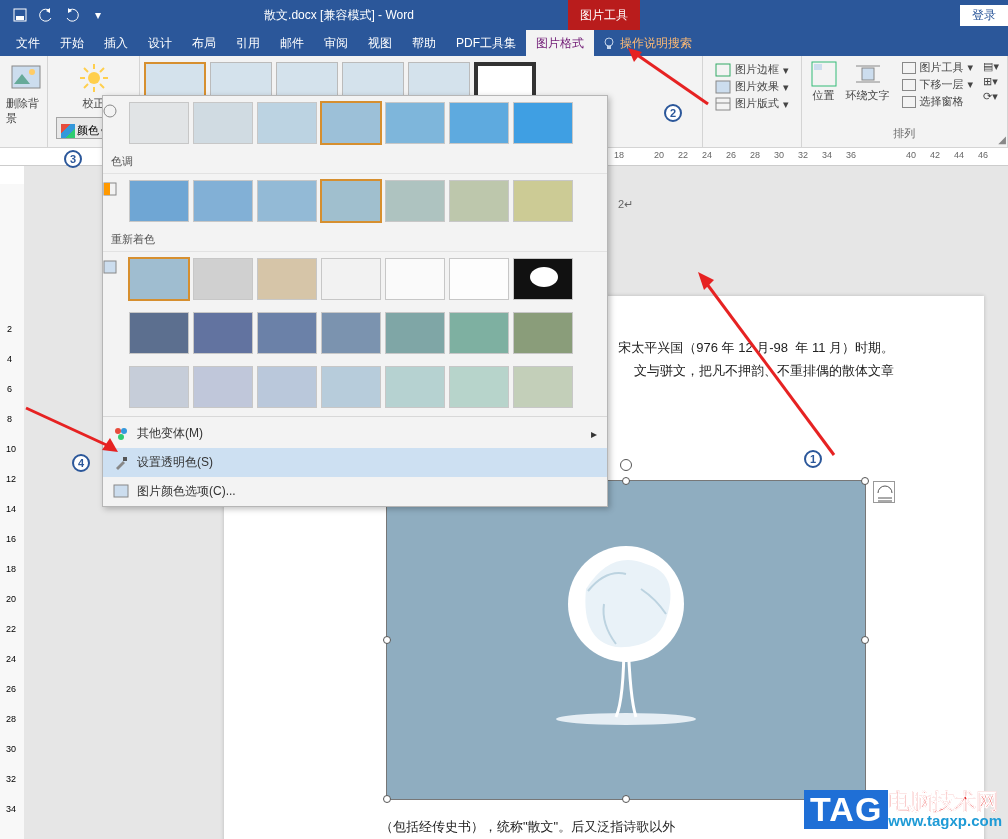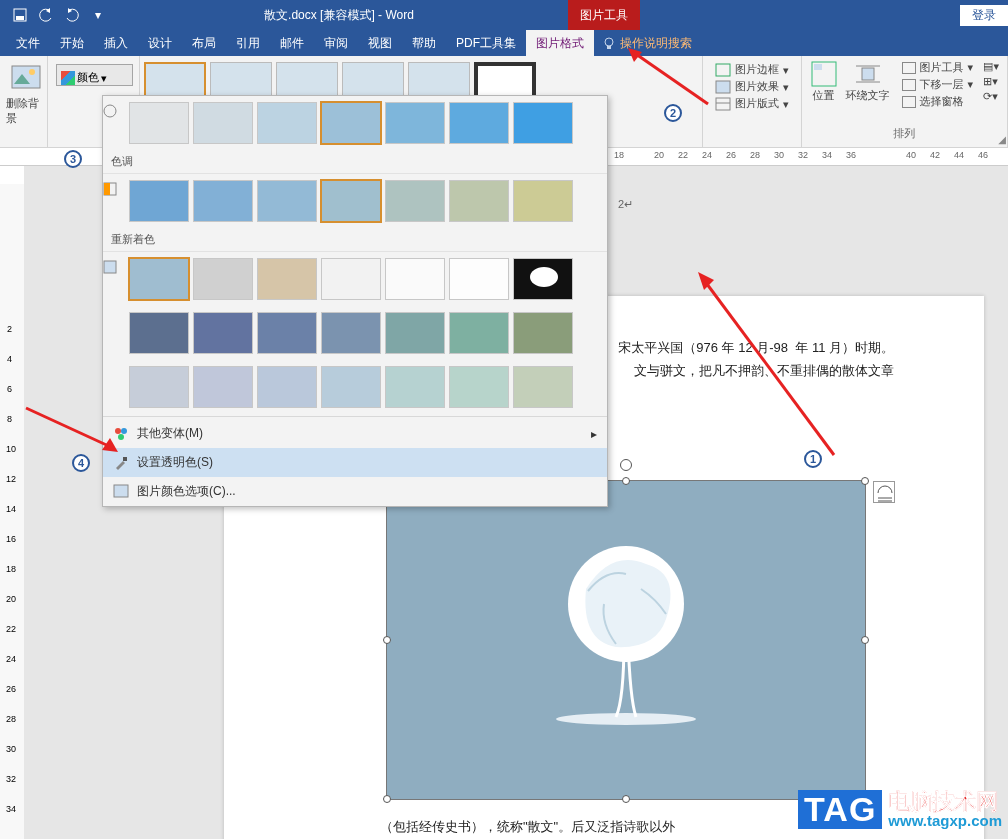--- a/index.html
+++ b/index.html
@@ -72,21 +72,21 @@
 .panel-icon { width: 18px; display:flex; align-items:flex-start; padding-top:8px; }
 .panel-icon .pi { width:14px; height:14px; }
 .panel-menu-item { display:flex; align-items:center; padding: 6px 10px; gap: 8px; color:#333; }
 .panel-menu-item:hover, .panel-menu-item.hover { background: #cde0f2; }
 .panel-menu-item .mi-ico { width:16px; height:16px; }
 .panel-sep { height:1px; background:#d8d8d8; margin: 2px 0; }
 
 .callout { position:absolute; width:18px; height:18px; border-radius:50%; background:#fff; border:2px solid #2b579a; color:#2b579a; font-size:11px; font-weight:bold; display:flex; align-items:center; justify-content:center; z-index:90; }
 .arrow { position:absolute; z-index:89; }
 
-.watermark { position:absolute; right: 6px; bottom: 10px; z-index:95; display:flex; align-items:center; gap:6px; }
+.watermark { position:absolute; right: 6px; bottom: 10px; z-index:95; display:flex; align-items:center; }
 .wm-tag { background:#1f6fd6; color:#fff; font-weight:900; font-size:34px; padding:0 6px; font-family:Arial; letter-spacing:1px; }
 .wm-txt { display:flex; flex-direction:column; line-height:1; }
 .wm-cn { color:#e62828; font-size:22px; font-weight:800; -webkit-text-stroke:0.5px #fff; }
 .wm-en { color:#1f9bd6; font-size:15px; font-weight:700; }
 
 .left-gutter { position:absolute; left:0; top:184px; width:24px; bottom:0; background:#f8f8f8; }
 </style>
 </head>
 <body>
 
@@ -145,20 +145,38 @@
     <div class="ribbon-btn-big">
       <svg class="icon">
           <rect x="2" y="4" width="28" height="22" fill="#cde" stroke="#888"></rect>
           <circle cx="22" cy="10" r="3" fill="#fc6"></circle>
           <path d="M4 22 L12 12 L20 22 Z" fill="#6a9"></path>
         </svg>
       <span>删除背景</span>
     </div>
   </div>
   <div class="ribbon-group adjust-group">
+    <div style="display:flex;flex-direction:column;align-items:center">
+      <div class="ribbon-btn-big corrections">
+        <svg class="icon">
+            <circle cx="16" cy="16" r="6" fill="#ffcf4d"></circle>
+            <g stroke="#ffcf4d" stroke-width="2">
+              <line x1="16" y1="2" x2="16" y2="7"></line>
+              <line x1="16" y1="25" x2="16" y2="30"></line>
+              <line x1="2" y1="16" x2="7" y2="16"></line>
+              <line x1="25" y1="16" x2="30" y2="16"></line>
+              <line x1="6" y1="6" x2="10" y2="10"></line>
+              <line x1="22" y1="22" x2="26" y2="26"></line>
+              <line x1="6" y1="26" x2="10" y2="22"></line>
+              <line x1="22" y1="10" x2="26" y2="6"></line>
+            </g>
+          </svg>
+        <span>校正</span>
+      </div>
+    </div>
     <div style="display:flex;flex-direction:column;padding-left:2px">
       <div class="color-btn">
         <div class="sw"></div>
         <span>颜色</span>
         <span>▾</span>
       </div>
     </div>
   </div>
 
   <div class="ribbon-group" style="flex:1;min-width:300px;padding:0">

